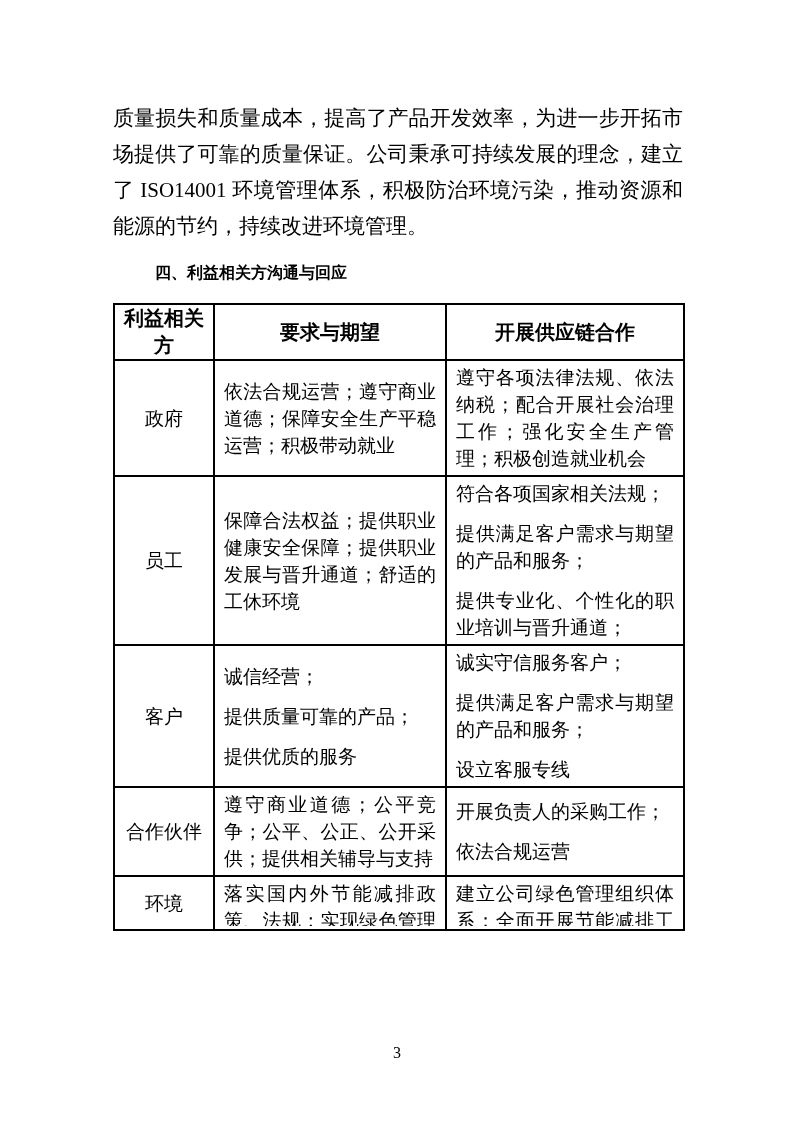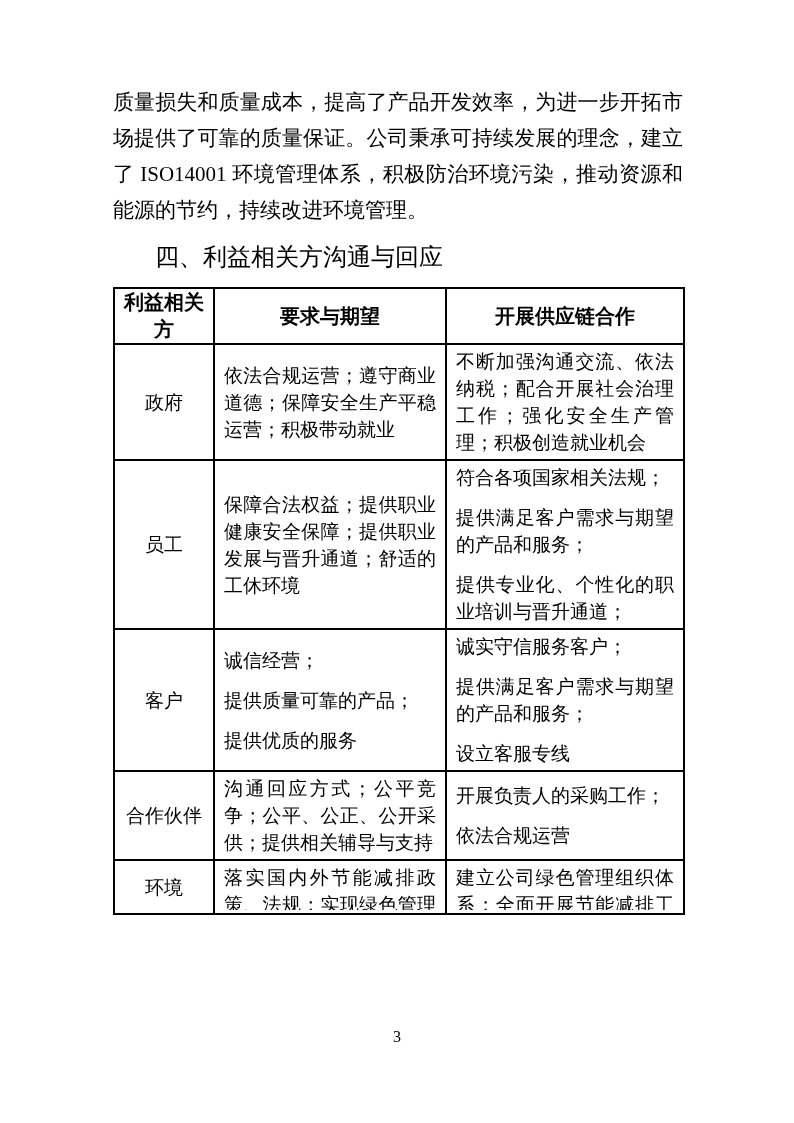--- a/index.html
+++ b/index.html
@@ -4,40 +4,40 @@
 <style>
   html, body { margin:0; padding:0; background:#ffffff; }
   .page {
     position:relative;
     width:794px;
     height:1047px;
     background:#ffffff;
     color:#000;
     font-family:"Liberation Serif", serif;
     overflow:hidden;
-    margin:0 auto;
+    margin:16px auto;
   }
   .content {
     position:absolute;
     left:113px;
     top:84px;
     width:570px;
   }
   .para {
     font-size:21px;
     line-height:36px;
     text-align:justify;
     margin:0;
     word-break:break-all;
   }
   .para-indent { text-indent:42px; }
   .section-heading {
     font-family:"Liberation Sans", sans-serif;
-    font-weight:normal;
-    font-size:24px;
+    font-weight:bold;
+    font-size:16px;
     line-height:34px;
     margin:12px 0 4px 0;
     text-indent:42px;
   }
   table.stakeholder-table {
     border-collapse:collapse;
     table-layout:fixed;
     width:570px;
     margin-top:13px;
   }
@@ -116,21 +116,21 @@
             <td class="col-stakeholder">
               <div class="cell-inner"><span>政府</span></div>
             </td>
             <td class="col-text">
               <div class="cell-inner">
                 <p>依法合规运营；遵守商业道德；保障安全生产平稳运营；积极带动就业</p>
               </div>
             </td>
             <td class="col-text">
               <div class="cell-inner">
-                <p>不断加强沟通交流、依法纳税；配合开展社会治理工作；强化安全生产管理；积极创造就业机会</p>
+                <p>遵守各项法律法规、依法纳税；配合开展社会治理工作；强化安全生产管理；积极创造就业机会</p>
               </div>
             </td>
           </tr>
           <tr>
             <td class="col-stakeholder">
               <div class="cell-inner"><span>员工</span></div>
             </td>
             <td class="col-text">
               <div class="cell-inner">
                 <p>保障合法权益；提供职业健康安全保障；提供职业发展与晋升通道；舒适的工休环境</p>
@@ -162,21 +162,21 @@
                 <p>设立客服专线</p>
               </div>
             </td>
           </tr>
           <tr>
             <td class="col-stakeholder">
               <div class="cell-inner"><span>合作伙伴</span></div>
             </td>
             <td class="col-text">
               <div class="cell-inner">
-                <p>沟通回应方式；公平竞争；公平、公正、公开采供；提供相关辅导与支持</p>
+                <p>遵守商业道德；公平竞争；公平、公正、公开采供；提供相关辅导与支持</p>
               </div>
             </td>
             <td class="col-text">
               <div class="cell-inner">
                 <p>开展负责人的采购工作；</p>
                 <p>依法合规运营</p>
               </div>
             </td>
           </tr>
           <tr>

